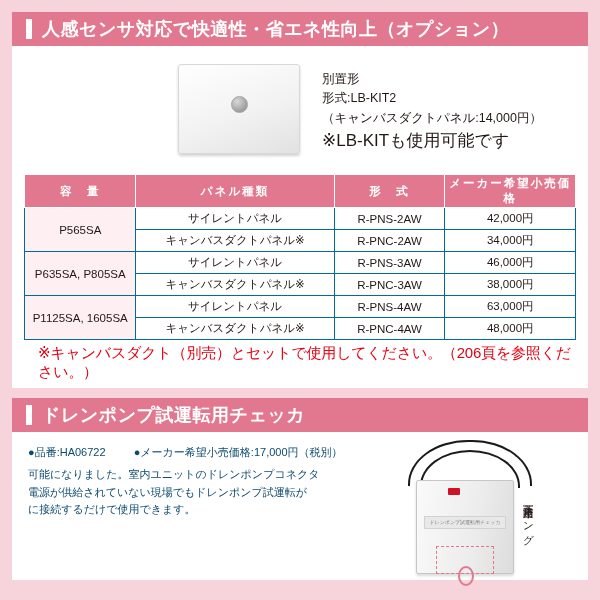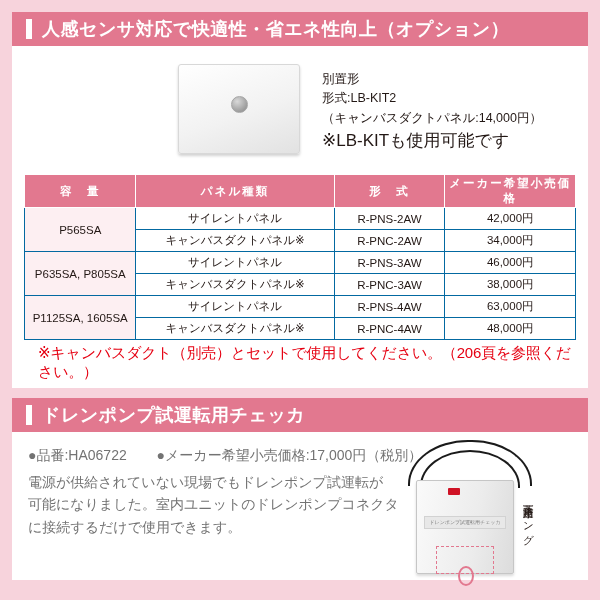--- a/index.html
+++ b/index.html
@@ -117,23 +117,23 @@
   
   .block3{
     background:#ffffff;
     position:relative;
     padding:12px 0 10px 0;
     min-height:148px;
   }
   .b3-text{
     width:400px;
     margin-left:16px;
-    font-size:14px;
+    font-size:11px;
     line-height:1.6;
-    color:#737373;
+    color:#0c4a6e;
   }
   .b3-line1{margin-bottom:4px;}
   .b3-line1 .sep{display:inline-block;width:22px;}
 
   
   .checker{
     position:absolute;
     right:18px;top:6px;
     width:180px;height:150px;
   }
@@ -279,19 +279,19 @@
       <div class="ring"></div>
       <div class="callout">落下防止用リング</div>
     </div>
 
     <div class="b3-text">
       <div class="b3-line1">
         <span>●品番:HA06722</span>
         <span class="sep"></span>
         <span>●メーカー希望小売価格:17,000円（税別）</span>
       </div>
+      <div>可能になりました。室内ユニットのドレンポンプコネクタ</div>
       <div>電源が供給されていない現場でもドレンポンプ試運転が</div>
-      <div>可能になりました。室内ユニットのドレンポンプコネクタ</div>
       <div>に接続するだけで使用できます。</div>
     </div>
   </div>
 
 </div>
 
 </body></html>

